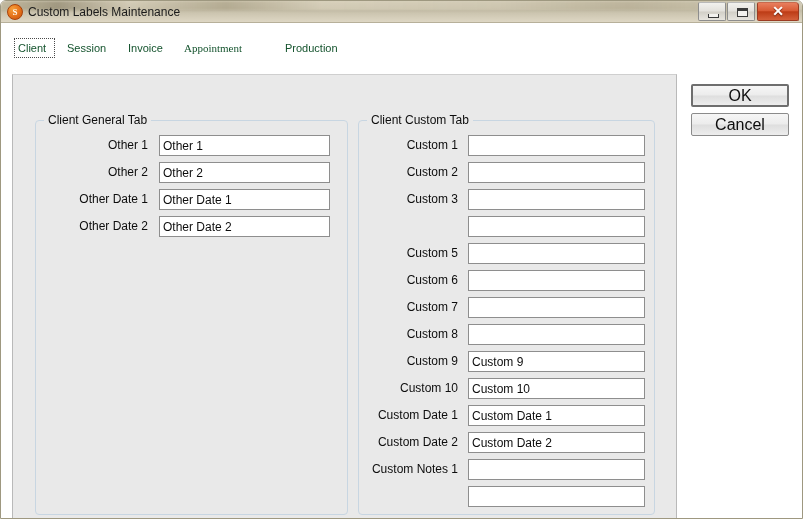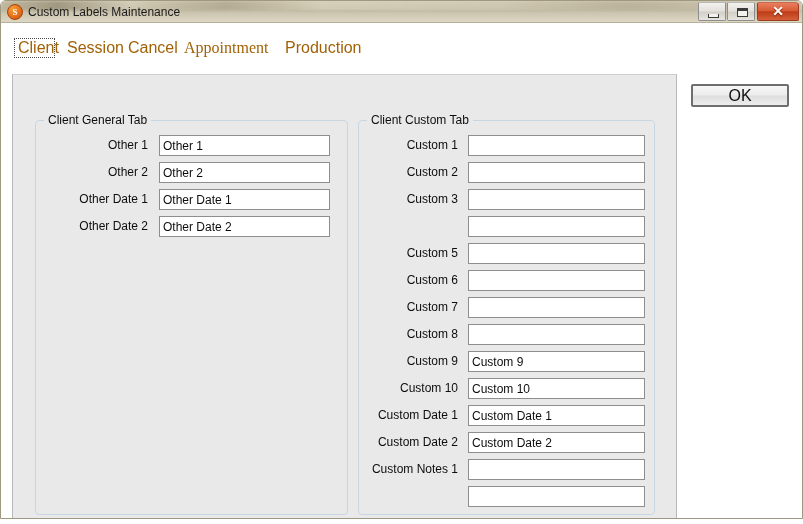--- a/index.html
+++ b/index.html
@@ -152,22 +152,22 @@
   #tabstrip {
     position: absolute;
     left: 13px; top: 15px;
     width: 660px;
     height: 20px;
   }
   .tab {
     position: absolute;
     top: 0;
     height: 20px;
-    font-size: 16px;
-    color: #a16207;
+    font-size: 11px;
+    color: #14532d;
     line-height: 20px;
     white-space: nowrap;
     padding: 0 4px;
     box-sizing: border-box;
   }
   .tab.selected {
     outline: 1px dotted #4a4a4a;
     outline-offset: -1px;
     background: #ffffff;
   }
@@ -295,21 +295,21 @@
     <div class="winbtn" id="btn-close">
       <span class="glyph-close">✕</span>
     </div>
   </div>
 
   <div id="client-area">
 
     <div id="tabstrip">
         <div class="tab selected" style="left: 0px; width: 41px;"><span>Client</span></div>
         <div class="tab" style="left: 49px; width: 53px;"><span>Session</span></div>
-        <div class="tab" style="left: 110px; width: 48px;"><span>Cancel</span></div>
+        <div class="tab" style="left: 110px; width: 48px;"><span>Invoice</span></div>
         <div class="tab" style="left: 166px; width: 77px; font-family: Liberation Serif, serif;"><span>Appointment</span></div>
         <div class="tab" style="left: 267px; width: 67px;"><span>Production</span></div>
       </div>
 
     <div id="tabpage">
 
       <div class="groupbox" id="gb-general">
         <div class="groupbox-title">Client General Tab</div>
         <div class="rows">
             <div class="row" style="top: 14px;">
@@ -387,15 +387,16 @@
             </div>
             <div class="row" style="top: 365px;">
               <input type="text" class="row-input" style="">
             </div>
           </div>
       </div>
 
     </div>
 
     <div class="dlgbtn" id="btn-ok">OK</div>
+    <div class="dlgbtn" id="btn-cancel">Cancel</div>
 
   </div>
 </div>
 
 </body></html>

